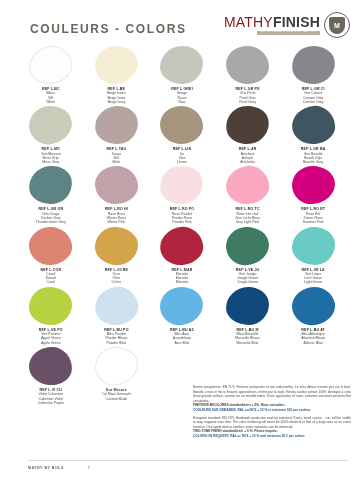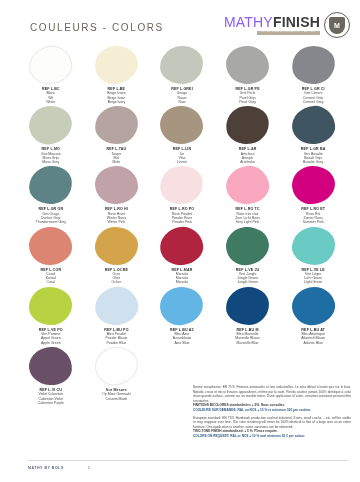--- a/index.html
+++ b/index.html
@@ -29,23 +29,23 @@
     position: absolute;
     top: 0;
     left: 0;
     width: 360px;
     height: 46px;
   }
   .page-title {
     position: absolute;
     left: 30px;
     top: 22px;
-    font-size: 10px;
+    font-size: 12px;
     letter-spacing: 1.6px;
-    font-weight: normal;
+    font-weight: bold;
     color: #6d645b;
     white-space: nowrap;
   }
   .logo {
     position: absolute;
     right: 10px;
     top: 12px;
     display: flex;
     align-items: center;
     gap: 4px;
@@ -56,21 +56,21 @@
     align-items: flex-end;
     line-height: 1;
   }
   .logo-wordmark {
     font-size: 14px;
     letter-spacing: 0.2px;
     white-space: nowrap;
     color: #4a4a4a;
   }
   .logo-wordmark .lw-light {
-    color: #8b5cf6;
+    color: #7f1d1d;
     font-weight: normal;
   }
   .logo-wordmark .lw-bold {
     color: #3c3c3c;
     font-weight: bold;
   }
   .logo-tagline {
     margin-top: 1.5px;
     font-size: 2.6px;
     letter-spacing: 0.55px;

